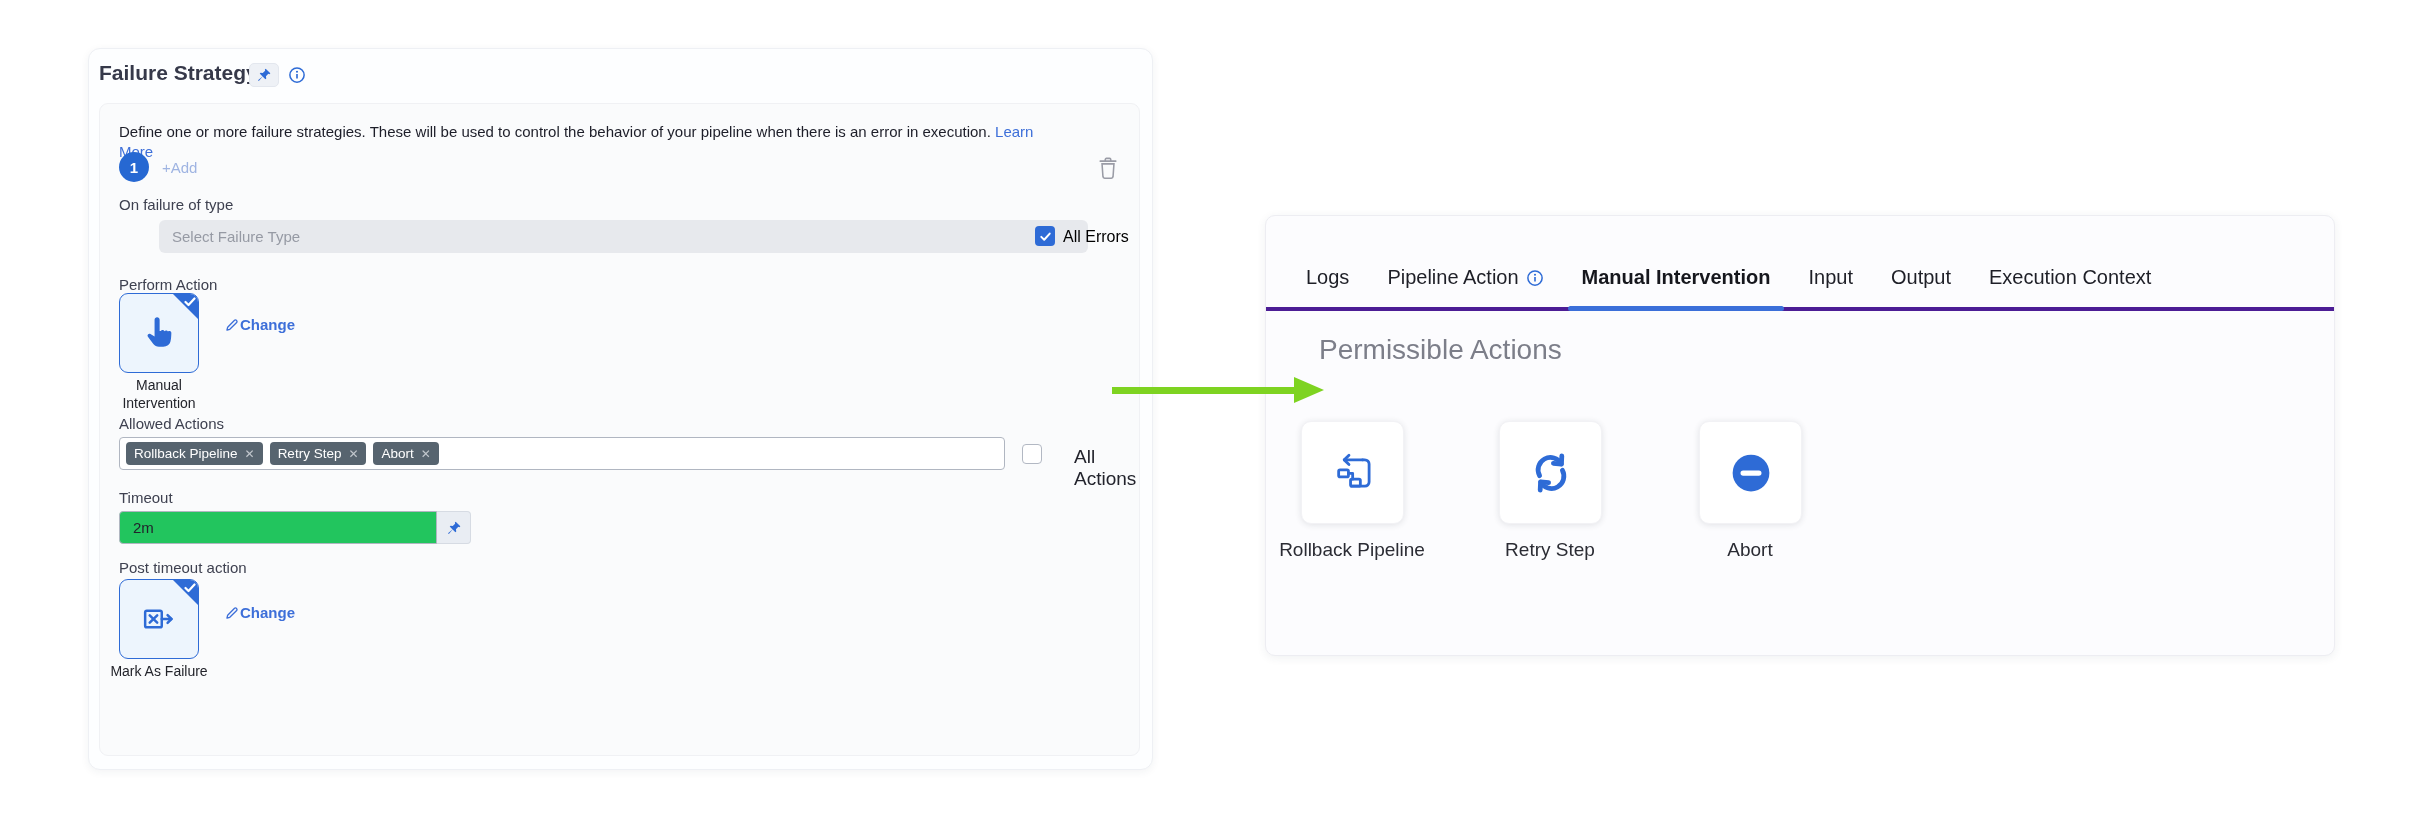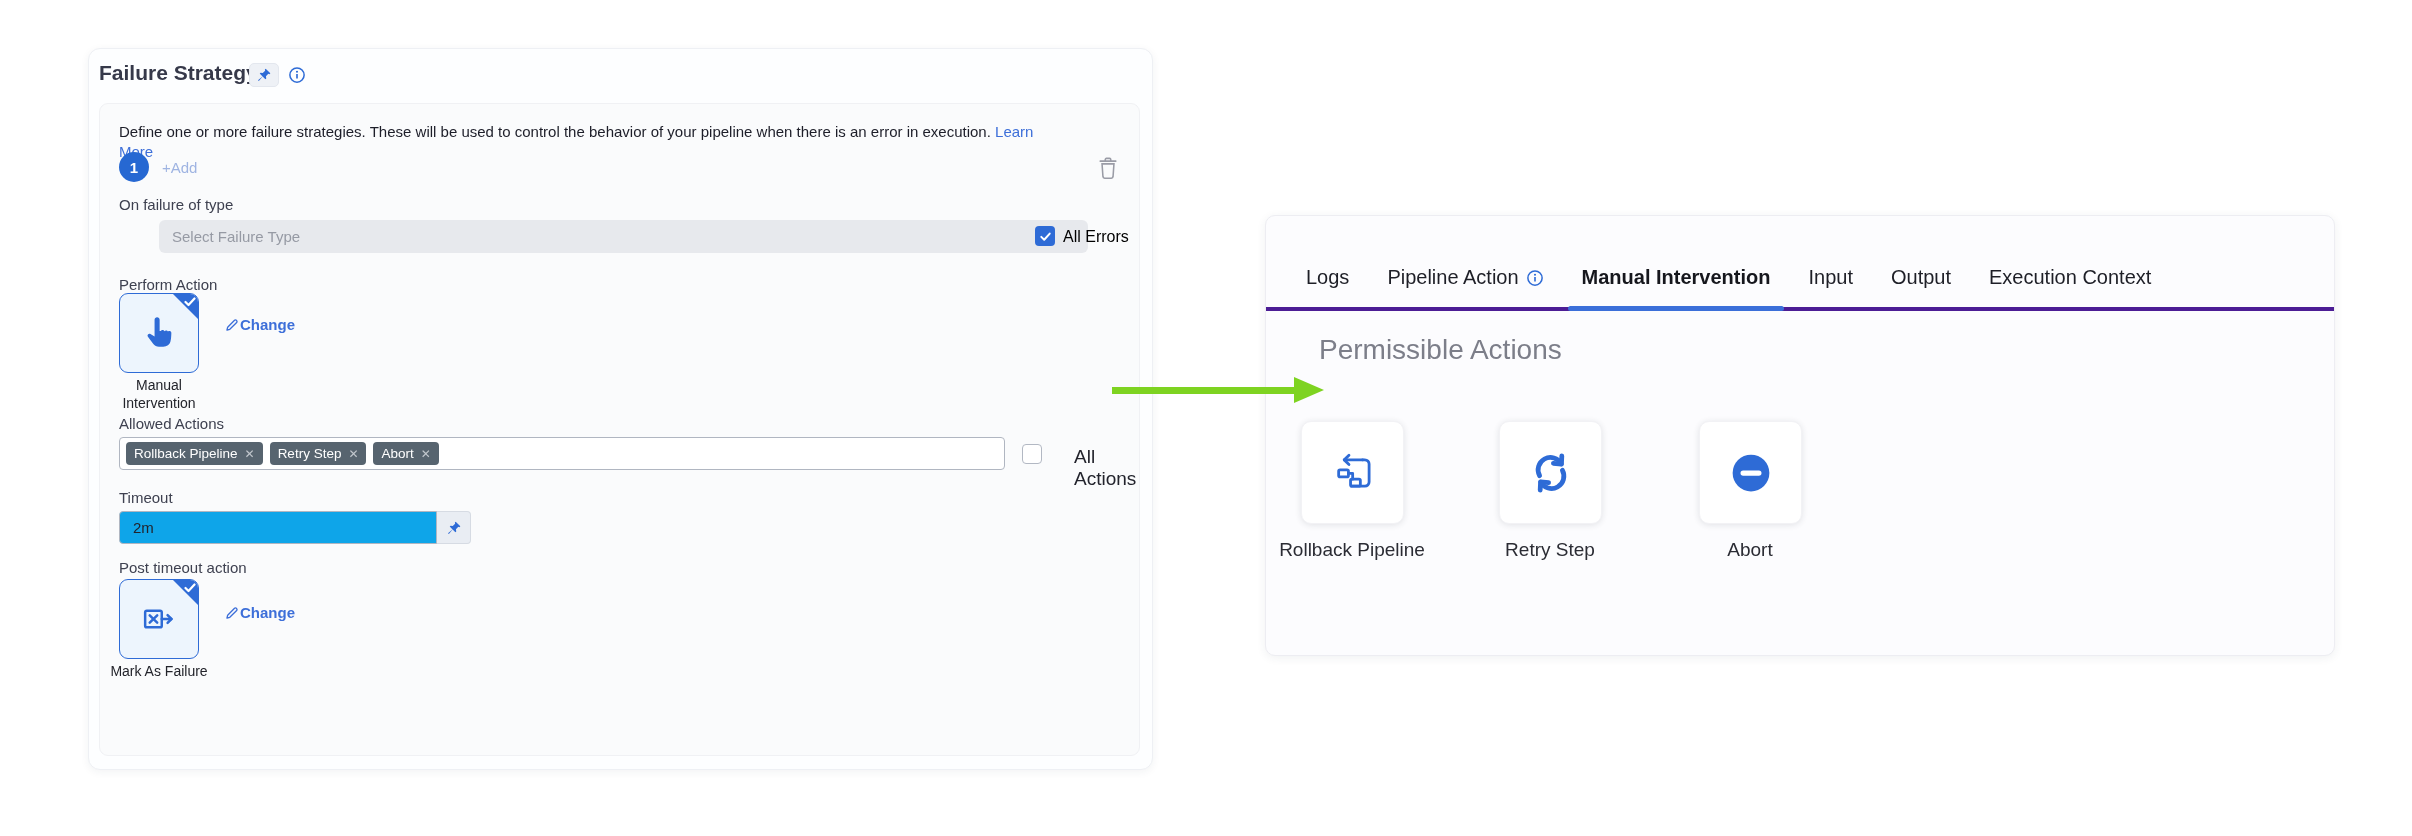--- a/index.html
+++ b/index.html
@@ -70,21 +70,21 @@
   .chip {
     height:23px; background:#57646f; border-radius:4px; color:#ffffff;
     font-size:13.5px; display:flex; align-items:center; gap:7px; padding:0 8px; cursor:pointer;
   }
   .chip .x { color:#c3c8ce; font-size:12px; cursor:pointer; }
   .cb-all-actions { position:absolute; left:922px; top:340px; }
   .cb-all-actions-label { position:absolute; left:950px; top:342px; font-size:19px; color:#22232c;margin-left:24px; }
 
   .timeout-row { position:absolute; left:19px; top:407px; display:flex; }
   .timeout-input {
-    width:318px; height:33px; background:#0ea5e9; border:1px solid #b0b6c1;
+    width:318px; height:33px; background:#22c55e; border:1px solid #b0b6c1;
     border-radius:4px 0 0 4px; padding:0 13px; font-size:15px; color:#22232c;
     font-family:"Liberation Sans", sans-serif;
   }
   .timeout-pin {
     width:34px; height:33px; background:#e9edf3; border:1px solid #d6dbe3; border-left:none;
     border-radius:0 4px 4px 0; display:flex; align-items:center; justify-content:center; cursor:pointer;
   }
 
   
   .arrow-shaft { position:absolute; left:1112px; top:387px; width:185px; height:7px; background:#7ed321; z-index:5; }

